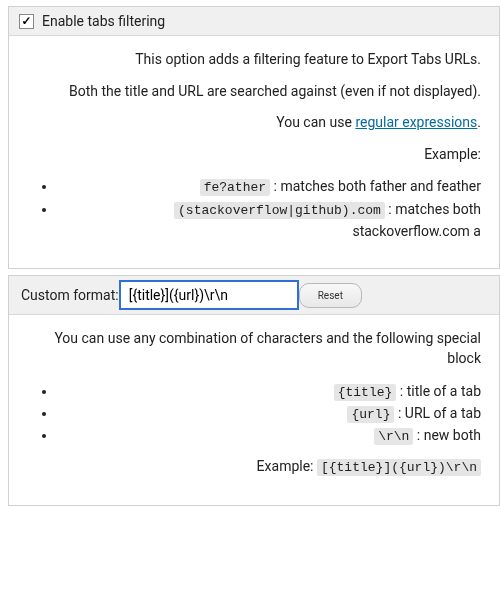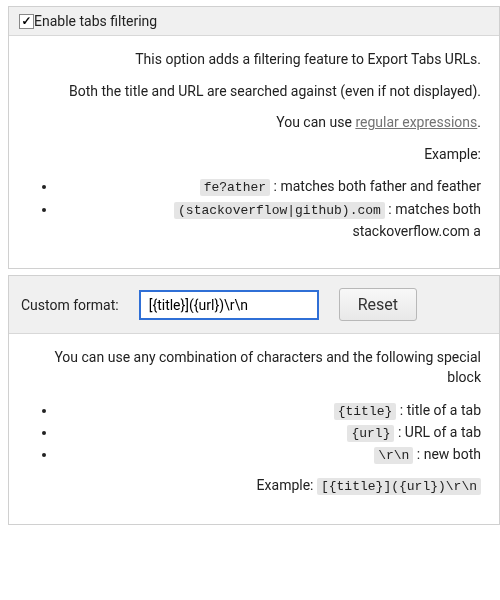--- a/index.html
+++ b/index.html
@@ -20,20 +20,21 @@
       border: 1px solid #d0d0d0;
       margin: 6px 0 6px 8px;
       background: #fff;
     }
     .section-header {
       background: #f0f0f0;
       border-bottom: 1px solid #d8d8d8;
       padding: 6px 10px;
       display: flex;
       align-items: center;
+      gap: 8px;
     }
     .checkbox {
       width: 15px;
       height: 15px;
       border: 1px solid #888;
       background: #fff;
       display: inline-flex;
       align-items: center;
       justify-content: center;
       font-size: 12px;
@@ -46,63 +47,63 @@
     }
     .section-body {
       padding: 14px 18px 16px 18px;
       text-align: right;
     }
     .section-body p {
       margin-bottom: 12px;
       line-height: 1.4;
     }
     a {
-      color: #737373;
+      color: #0369a1;
     }
     ul {
       padding-left: 30px;
       margin-bottom: 10px;
     }
     ul li {
       line-height: 1.55;
     }
     code {
       font-family: "Courier New", monospace;
       background: #e5e5e5;
       padding: 1px 4px;
       font-size: 13px;
       border-radius: 2px;
     }
     .section-header-row {
       background: #f0f0f0;
       border-bottom: 1px solid #d8d8d8;
-      padding: 12px 12px;
+      padding: 4px 12px;
       display: flex;
       align-items: center;
-      gap: 20px;
+      gap: 0;
     }
     .section-header-row label {
       white-space: nowrap;
     }
     .text-input {
       border: 2px solid #2f6fd6;
       padding: 5px 8px;
       font-family: inherit;
       font-size: 14px;
       width: 180px;
       background: #fff;
       outline: none;
     }
     .btn {
       background: linear-gradient(#f8f8f8, #e8e8e8);
       border: 1px solid #b8b8b8;
-      border-radius: 3px;
+      border-radius: 10px;
       padding: 6px 18px;
       font-family: inherit;
-      font-size: 16px;
+      font-size: 10px;
       cursor: pointer;
       color: #333;
     }
     .example-line {
       margin-top: 4px;
     }
   </style>
 </head>
 <body>
 

